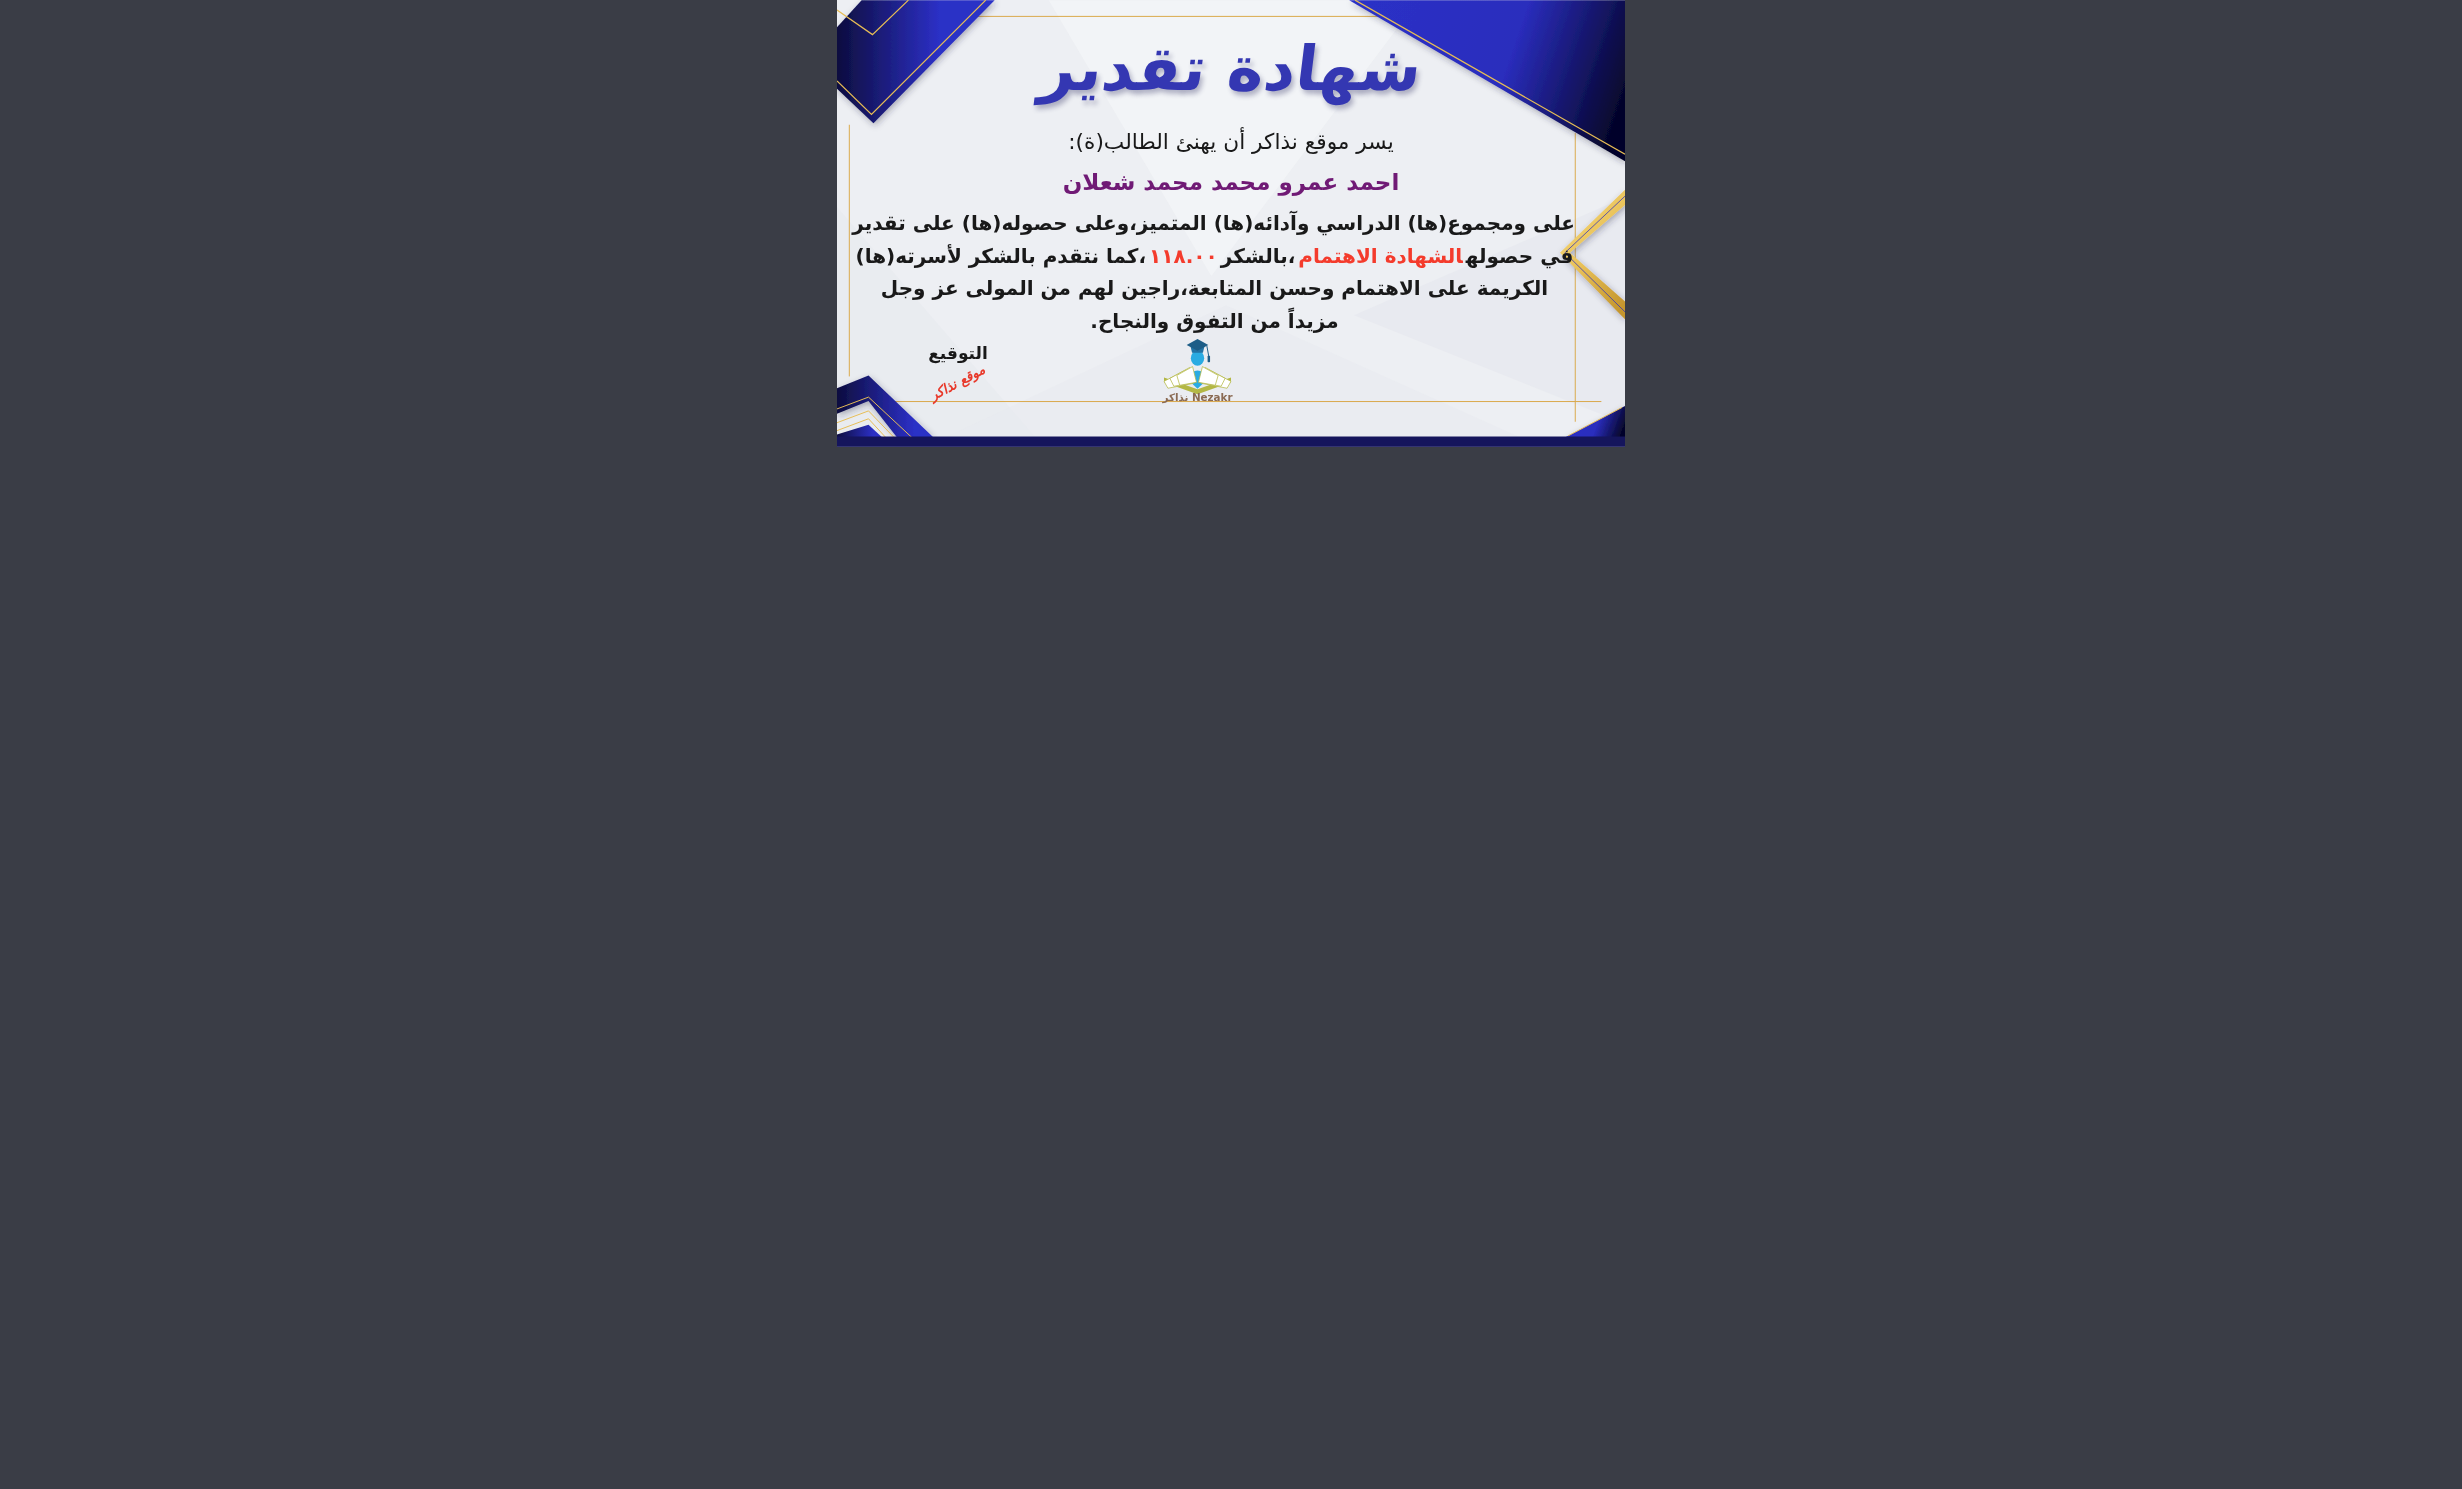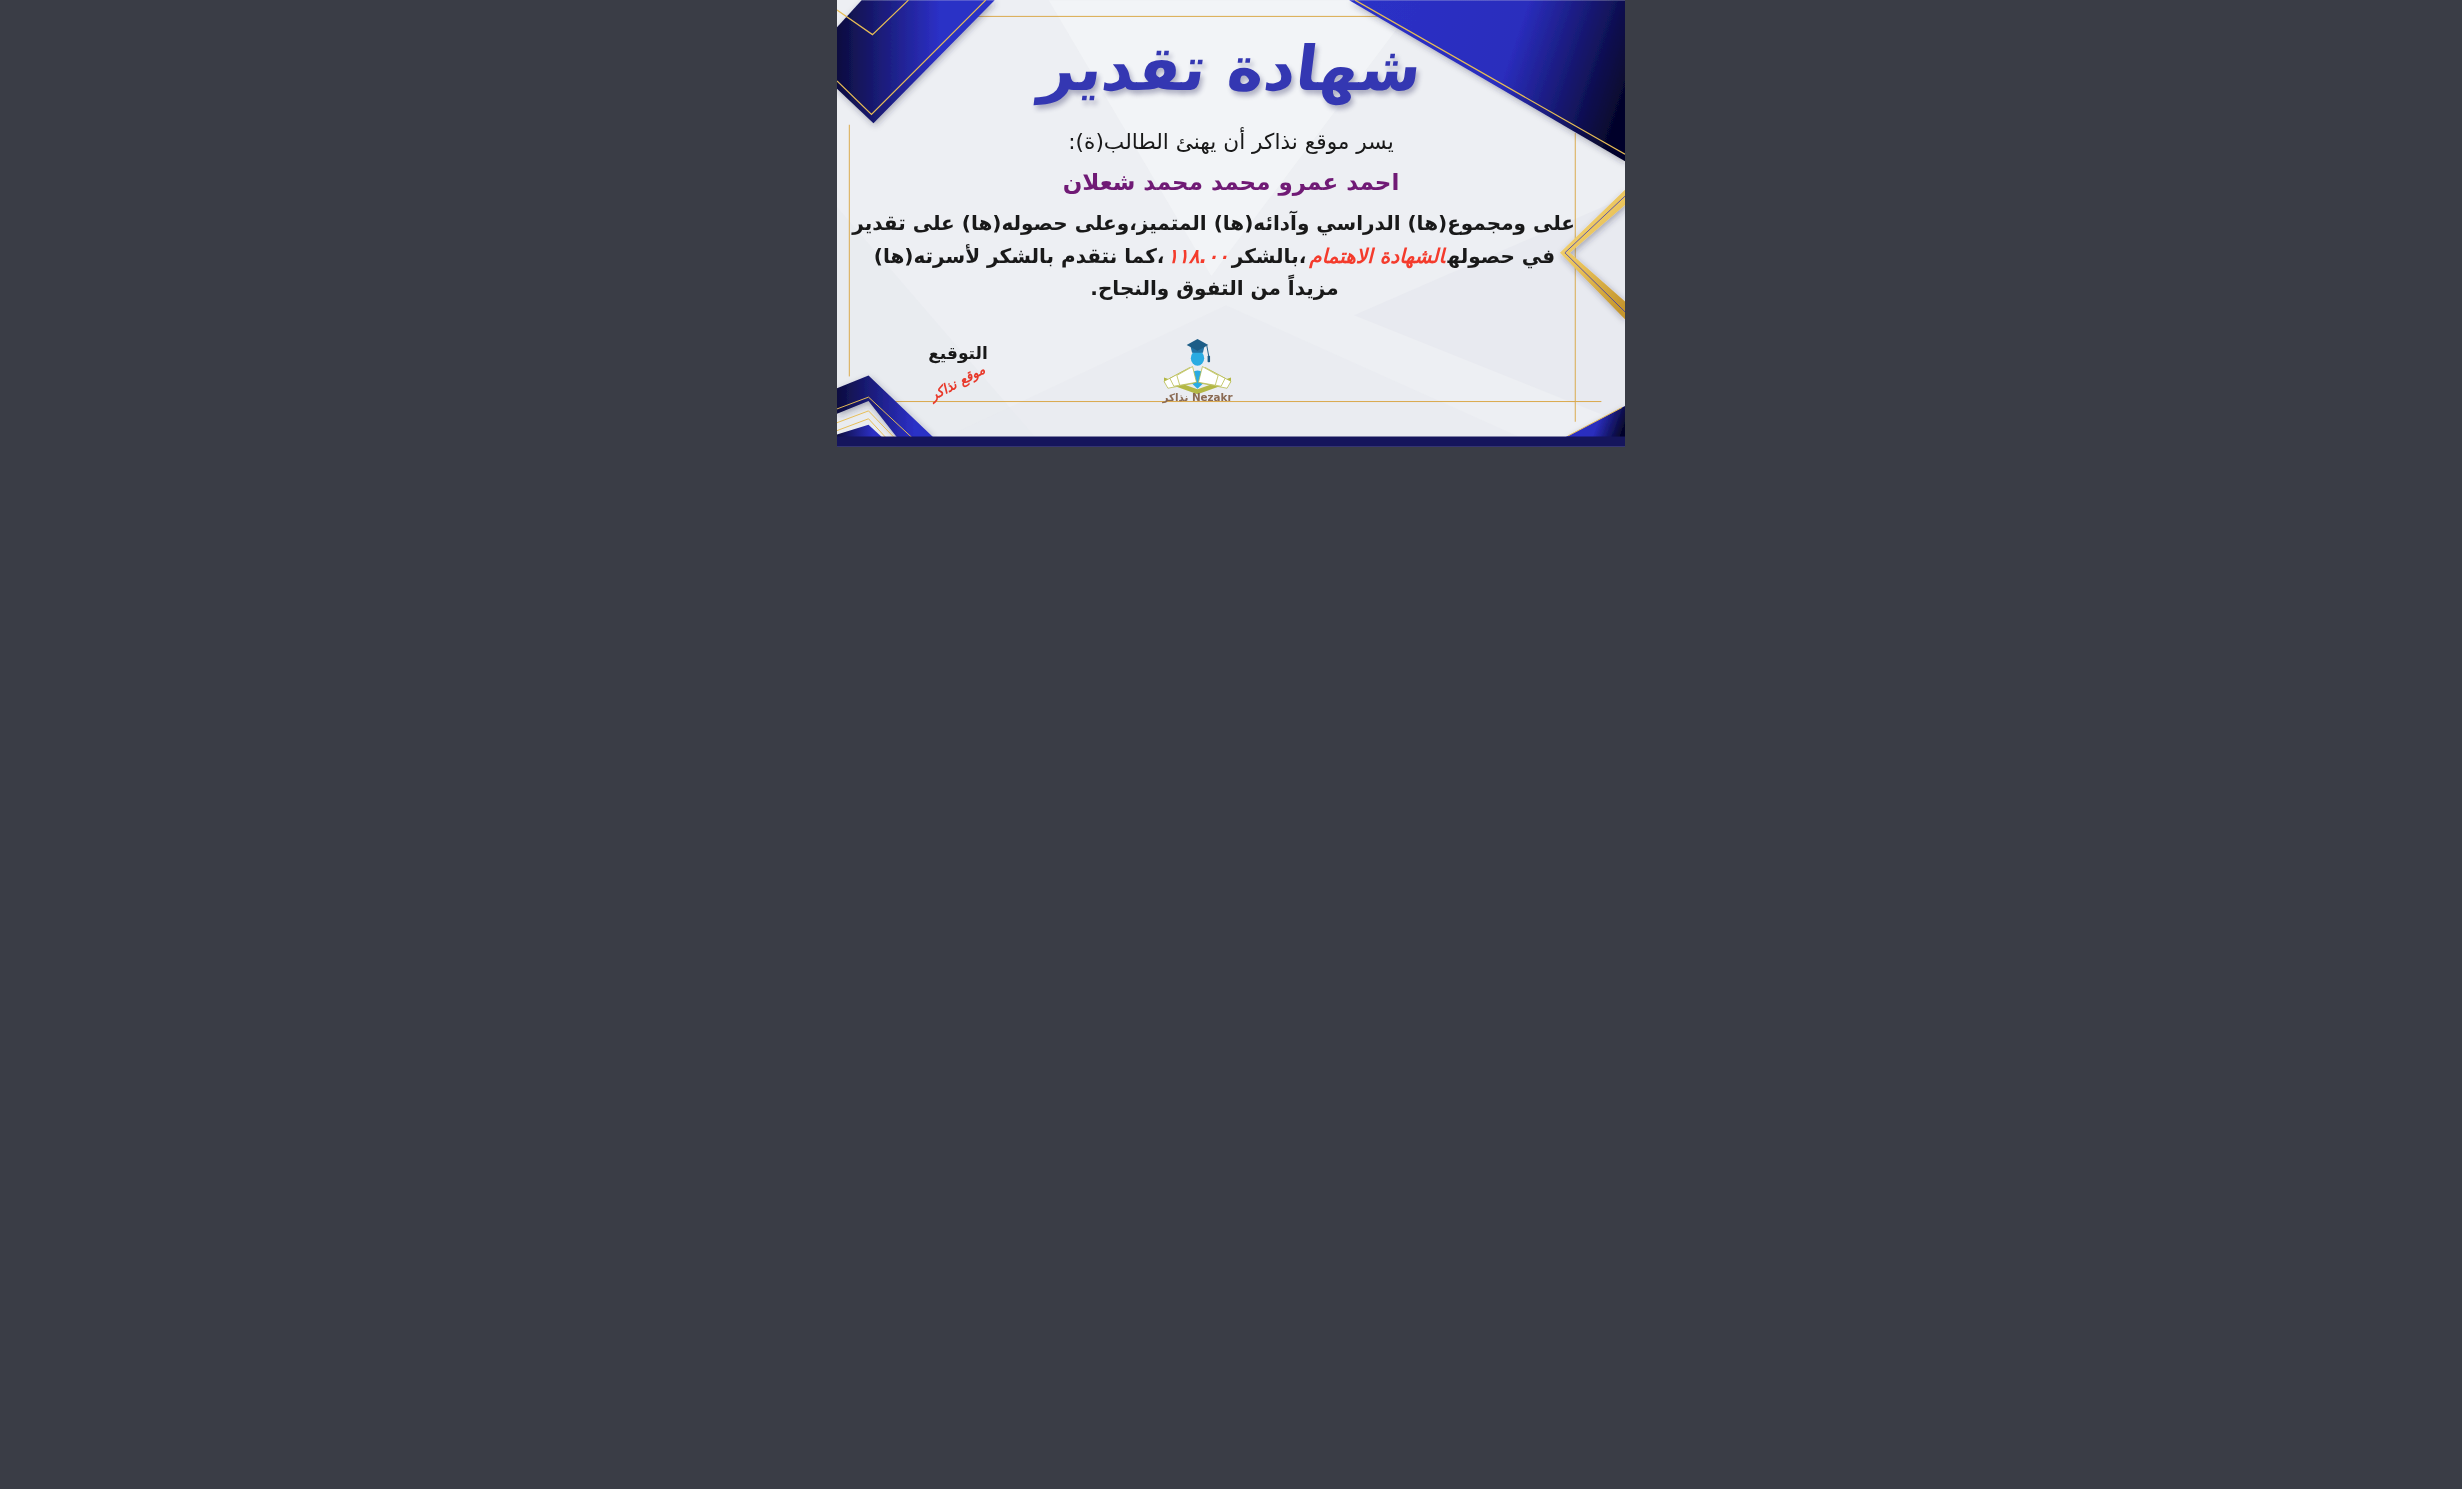--- a/index.html
+++ b/index.html
@@ -14,21 +14,21 @@
     top:31.5px;left:0;width:100%;
     font-size:62px;font-weight:bold;color:#3437b2;
     transform:skewX(-7deg);
     text-shadow:3px 3.9px 4.9px rgba(40,40,90,.33);
   }
   .intro{top:129px;left:0;width:100%;font-size:21.7px;font-weight:normal;}
   .student-name{top:169px;left:0;width:100%;font-size:23px;font-weight:bold;color:#701a75;}
   .para{top:207px;left:17px;width:721px;font-size:20px;font-weight:bold;}
   .para .pline{height:32.5px;line-height:32.5px;white-space:nowrap;}
   .red{color:#f43b2c;}
-  .slot{margin:0 3px;font-style:italic;}
+  .slot{margin:0 3px;}
   .grade{margin-right:14.8px;}
   .sign-label{top:343px;left:74px;width:94px;font-size:17px;font-weight:bold;}
   .sign-script{
     top:375px;left:69px;width:103px;font-size:13.3px;font-weight:bold;font-style:italic;
     color:#e8392b;transform:rotate(-28deg);
   }
   .logo-svg{position:absolute;left:321px;top:338px;}
 </style>
 </head>
 <body>
@@ -112,20 +112,21 @@
 
   <div class="txt student-name">احمد عمرو محمد محمد شعلان</div>
 
   <div class="txt para">
     <div class="pline">
       <span>على ومجموع(ها) الدراسي وآدائه(ها) المتميز،وعلى حصوله(ها) على تقدير</span><span class="red grade">جيد جداً</span>
     </div>
     <div class="pline">
       <span>في حصوله</span><span class="red slot">الشهادة الاهتمام</span><span>،بالشكر</span><span class="red slot">١١٨.٠٠</span><span>،كما نتقدم بالشكر لأسرته(ها)</span>
     </div>
+    <div class="pline">الكريمة على الاهتمام وحسن المتابعة،راجين لهم من المولى عز وجل</div>
     <div class="pline">مزيداً من التفوق والنجاح.</div>
   </div>
 
   <div class="txt sign-label">التوقيع</div>
   <div class="txt sign-script">موقع نذاكر</div>
 
   <svg class="logo-svg" width="79" height="66" viewBox="0 0 160 134">
 
     <path d="M 58,82 Q 80,50 102,82 L 80,103 Z" fill="#2aabe2"></path>
 

